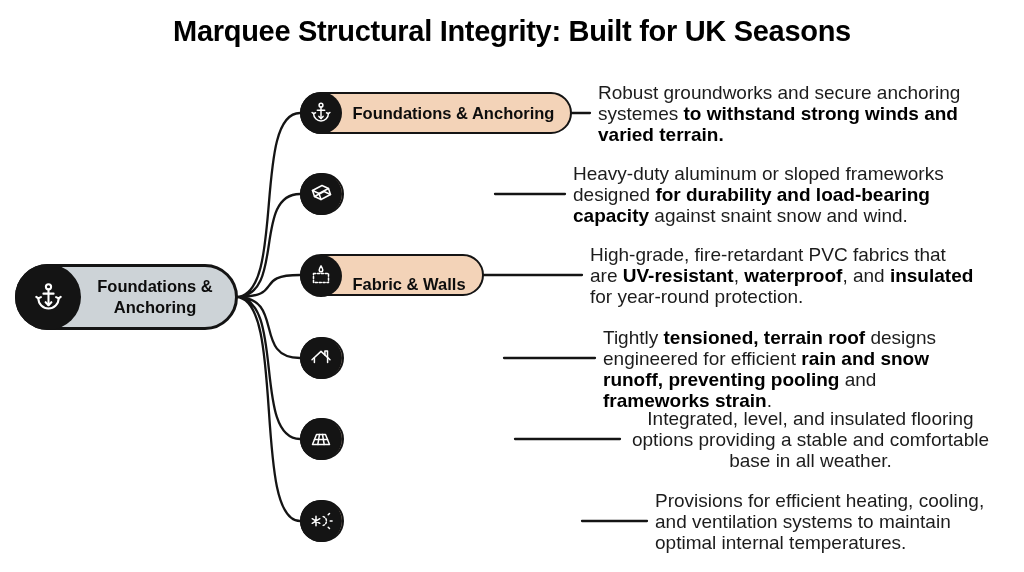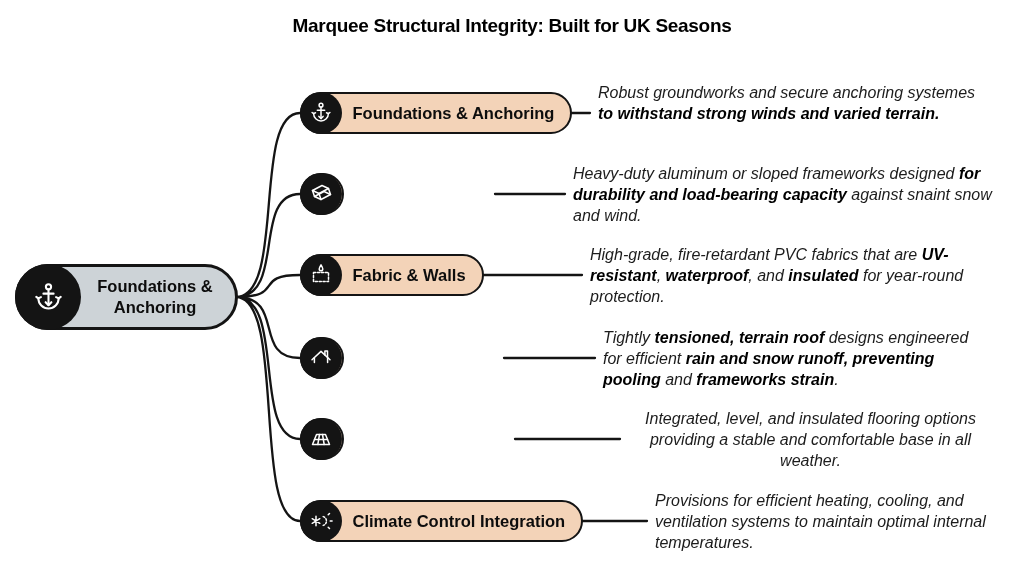--- a/index.html
+++ b/index.html
@@ -2,21 +2,21 @@
 <html><head>
 <meta charset="utf-8">
 <style>
   html,body{margin:0;padding:0;background:#ffffff;}
   .canvas{
     position:relative;width:1024px;height:572px;background:#ffffff;overflow:hidden;
     font-family:"Liberation Sans", sans-serif;color:#111;
   }
   .title{
     position:absolute;top:15px;left:0;width:100%;text-align:center;
-    font-size:19px;font-weight:700;letter-spacing:-0.3px;color:#000;
+    font-size:29px;font-weight:700;letter-spacing:-0.3px;color:#000;
   }
   
   .root-node{
     position:absolute;left:15px;top:264px;height:66px;box-sizing:border-box;
     display:inline-flex;align-items:center;background:#cdd3d7;
     border:3px solid #141414;border-radius:35px;
   }
   .root-node .icon-circle{
     width:66px;height:66px;margin:-3px 0 -3px -3px;flex:none;border-radius:50%;
     background:#141414;display:flex;align-items:center;justify-content:center;
@@ -37,21 +37,21 @@
     background:#141414;display:flex;align-items:center;justify-content:center;
   }
   .pill .icon-circle svg{width:24px;height:24px;}
   .pill-label{
     padding:0 16px 0 11px;font-size:16.5px;font-weight:700;
     white-space:nowrap;color:#0d0d0d;
   }
   .icon-circle svg{fill:none;stroke:#ffffff;stroke-width:1.5;stroke-linecap:round;stroke-linejoin:round;}
   
   .desc{
-    position:absolute;font-size:16px;line-height:21px;color:#1c1c1c;font-style:italic;
+    position:absolute;font-size:19px;line-height:21px;color:#1c1c1c;
   }
   .desc .seg-bold{font-weight:700;color:#000;}
   #connectors{position:absolute;left:0;top:0;pointer-events:none;}
   #connectors path{fill:none;stroke:#141414;stroke-width:2.3px;stroke-linecap:round;}
 </style>
 </head>
 <body>
 
 <div class="canvas">
   <svg id="connectors" width="1024" height="572">
@@ -94,21 +94,21 @@
           <svg viewBox="0 0 24 24">
             <path d="M3.5 8.5 13 3.5l6.5 3L10 11.5Z"></path>
             <path d="M5.5 14.5 15 9.5l6.5 3-9.5 5Z"></path>
             <path d="M10 11.5l2 6"></path>
             <path d="M19.5 6.5l2 6"></path>
             <path d="M3.5 8.5l2 6"></path>
           </svg>
         </span>
       </div>
       <div class="desc" style="left: 573px; top: 163px; width: 428px;"><span>Heavy-duty aluminum or sloped frameworks designed </span><span class="seg-bold">for durability and load-bearing capacity</span><span> against snaint snow and wind.</span></div>
-      <div class="pill" style="left: 300px; top: 254px;">
+      <div class="pill" style="left: 300px; top: 254px; align-items: flex-end;">
         <span class="icon-circle">
           <svg viewBox="0 0 24 24">
             <path d="M4.5 9.5h15v9h-15Z" stroke-dasharray="2.2 1.7"></path>
             <path d="M12 1.8c-1.2 2-1.8 3.1-1.8 4.1a1.8 1.8 0 0 0 3.6 0c0-1-.6-2.1-1.8-4.1Z"></path>
           </svg>
         </span>
         <span class="pill-label">Fabric &amp; Walls</span>
       </div>
       <div class="desc" style="left: 590px; top: 244px; width: 385px;"><span>High-grade, fire-retardant PVC fabrics that are </span><span class="seg-bold">UV-resistant</span><span>, </span><span class="seg-bold">waterproof</span><span>, and </span><span class="seg-bold">insulated</span><span> for year-round protection.</span></div>
       <div class="pill" style="left: 300px; top: 337px;">
@@ -131,17 +131,16 @@
       </div>
       <div class="desc" style="left: 628px; top: 408px; width: 365px; text-align: center;"><span>Integrated, level, and insulated flooring options providing a stable and comfortable base in all weather.</span></div>
       <div class="pill" style="left: 300px; top: 500px;">
         <span class="icon-circle">
           <svg viewBox="0 0 24 24">
             <path d="M7 7.2v9.6M3.2 9.7l7.6 4.6M10.8 9.7l-7.6 4.6"></path>
             <path d="M14.2 7.6a4.6 4.6 0 0 1 0 8.8" stroke-dasharray="1.7 1.7"></path>
             <path d="M19.2 5.8l1.3-1.3M21.2 12h1.9M19.2 18.2l1.3 1.3"></path>
           </svg>
         </span>
-        <span class="pill-label">Climate Control Integration</span>
       </div>
       <div class="desc" style="left: 655px; top: 490px; width: 352px;"><span>Provisions for efficient heating, cooling, and ventilation systems to maintain optimal internal temperatures.</span></div>
     </div>
 </div>
 
 </body></html>

